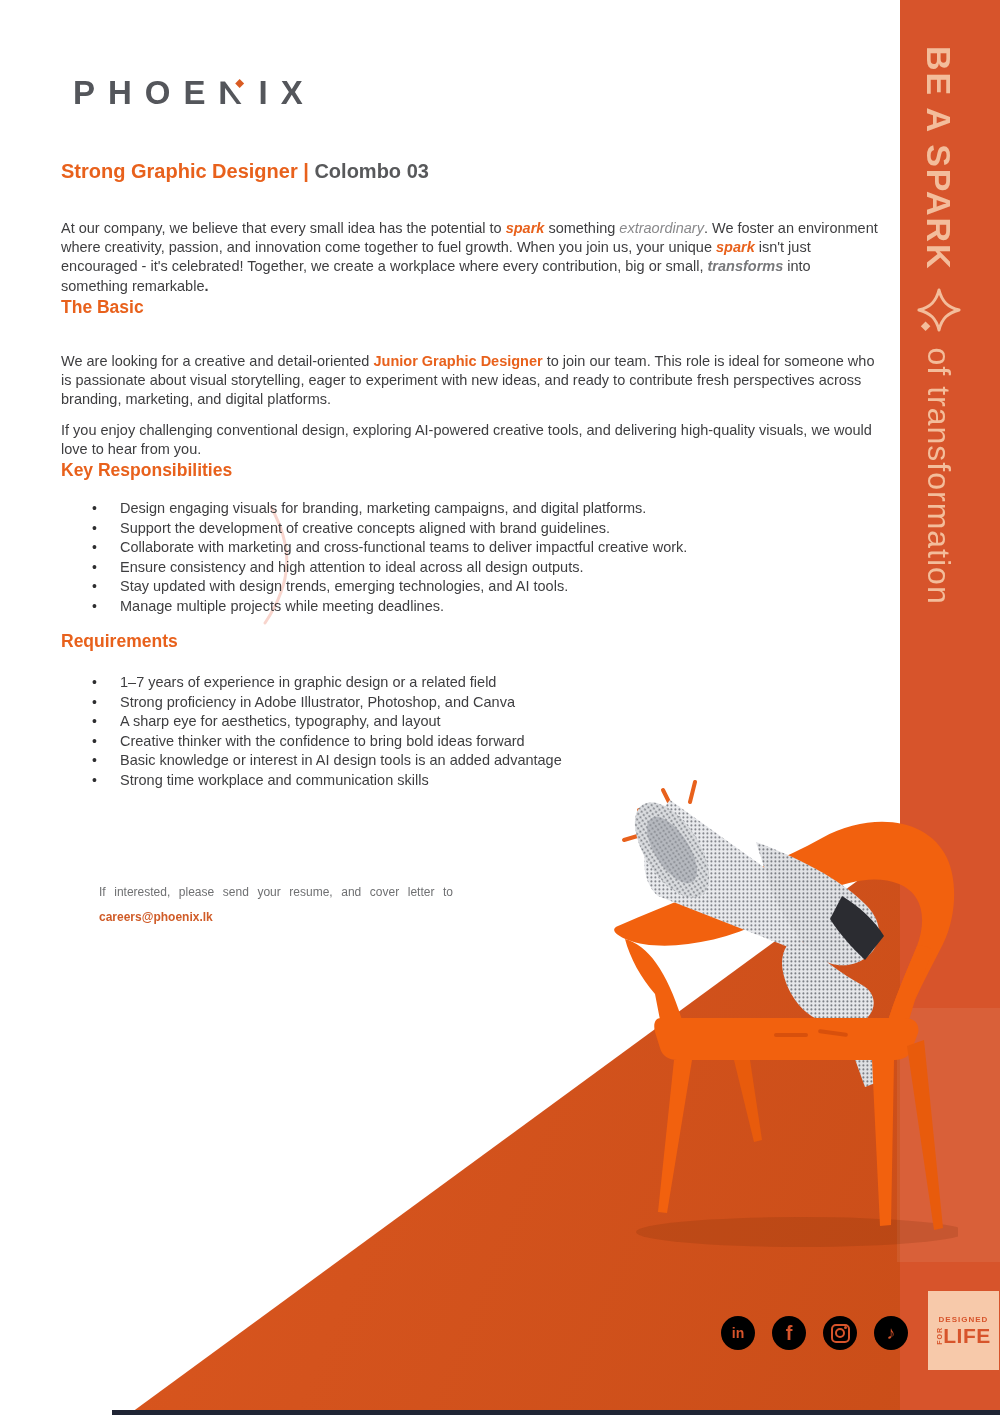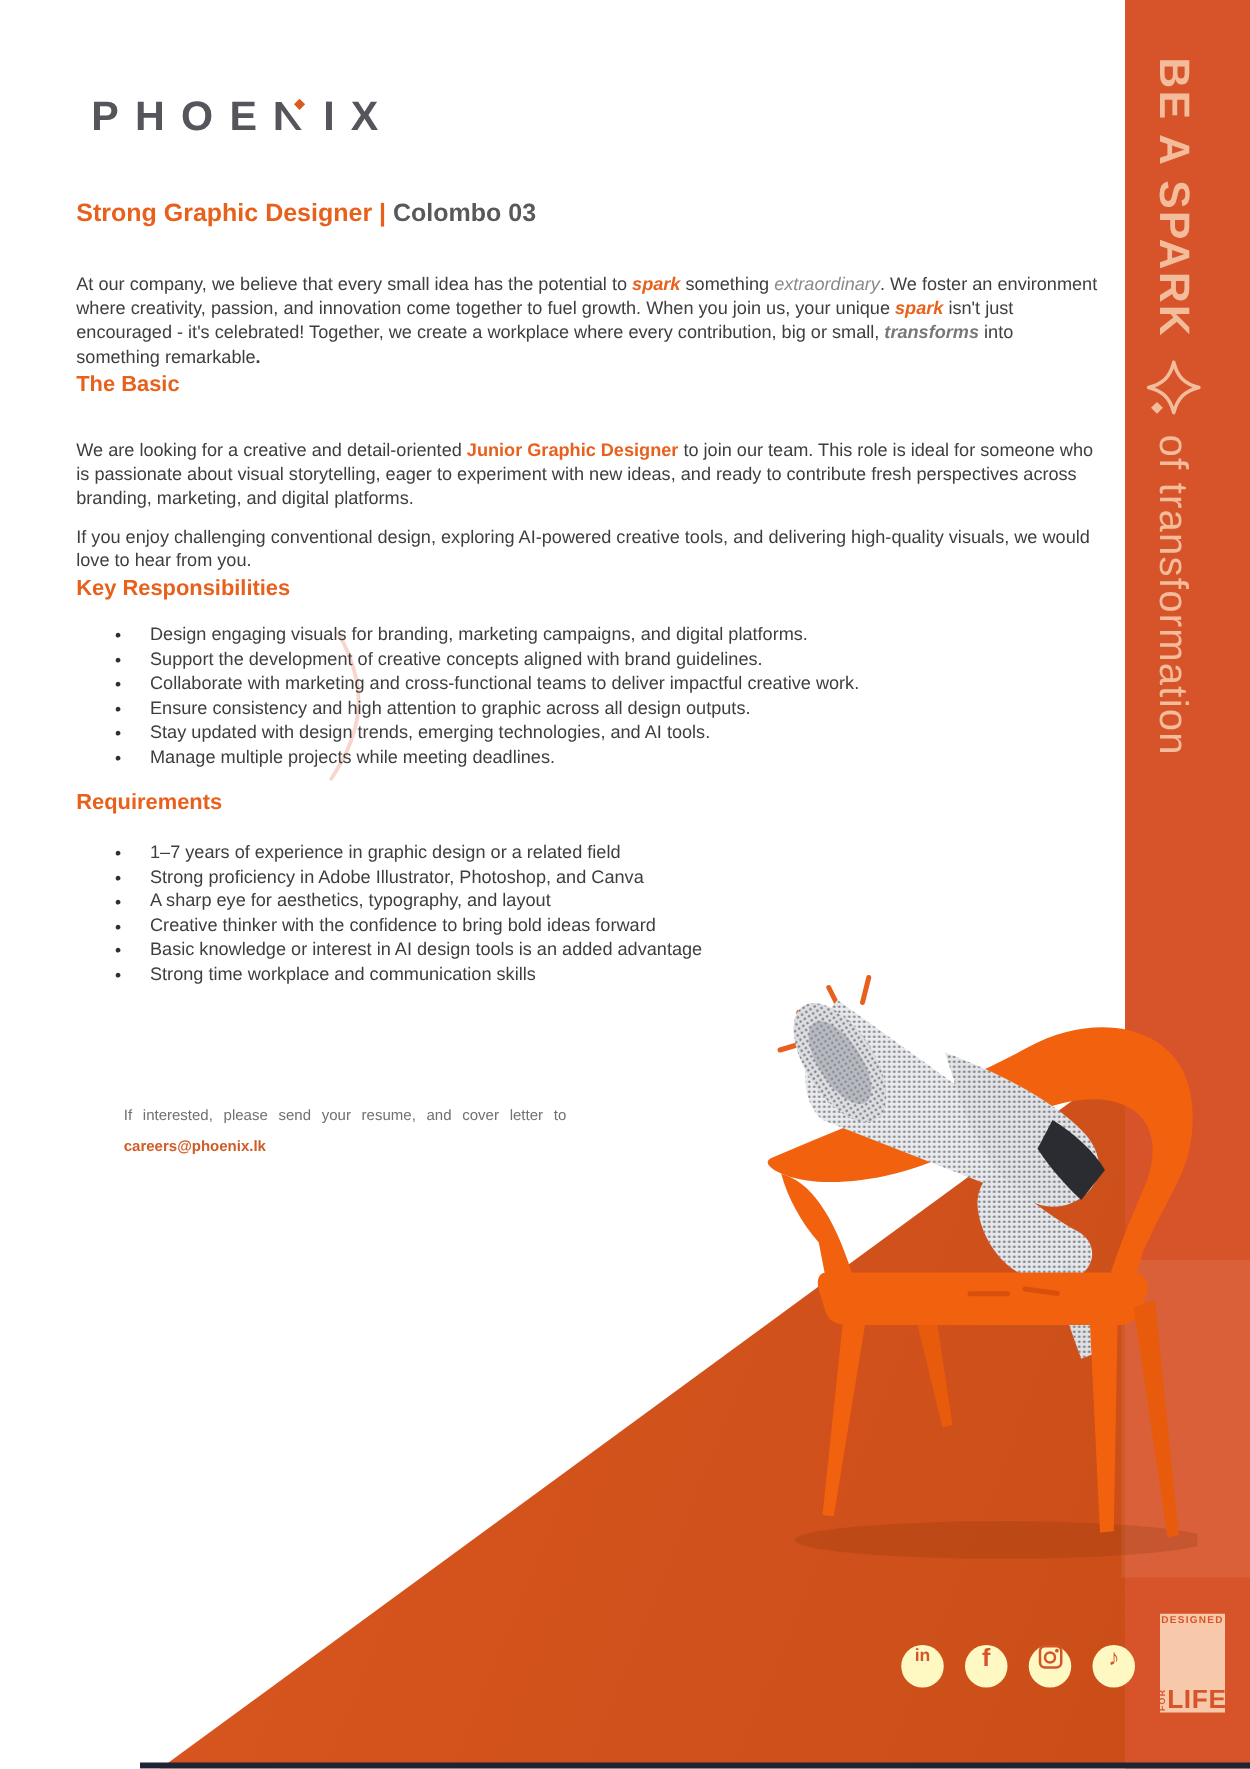--- a/index.html
+++ b/index.html
@@ -46,31 +46,31 @@
   .contact{position:absolute;left:99px;top:868px;width:354px;font-size:12px;line-height:24.5px;
            color:#6F7072;text-align:justify;z-index:5;}
 
   .swoosh{position:absolute;left:253px;top:505px;z-index:4;opacity:.55;}
 
   
   .chair{position:absolute;left:606px;top:780px;width:352px;height:478px;z-index:4;}
 
   
   .social{position:absolute;left:721px;top:1316px;display:flex;gap:17px;z-index:6;}
-  .sicon{width:34px;height:34px;border-radius:50%;background:#fef9c3;color:#D7542B;
-         display:flex;align-items:flex-start;justify-content:center;font-weight:bold;cursor:pointer;}
+  .sicon{width:34px;height:34px;border-radius:50%;background:#000000;color:#D7542B;
+         display:flex;align-items:center;justify-content:center;font-weight:bold;cursor:pointer;}
   .sicon .g-in{font-size:14px;letter-spacing:0;}
   .sicon .g-f{font-size:20px;}
   .sicon .g-tt{font-size:18px;}
   .ig{width:15px;height:15px;border:2px solid #D7542B;border-radius:5px;position:relative;}
   .ig::before{content:"";position:absolute;inset:2.5px;border:2px solid #D7542B;border-radius:50%;}
   .ig::after{content:"";position:absolute;top:0.5px;right:0.5px;width:3px;height:3px;background:#D7542B;border-radius:50%;}
 
-  .badge{position:absolute;left:928px;top:1291px;width:52px;height:79px;background:#F7C9AA;color:#D7542B;
-         display:flex;flex-direction:column;align-items:center;justify-content:space-between;gap:1px;z-index:6;}
+  .badge{position:absolute;left:928px;top:1291px;width:71px;height:79px;background:#F7C9AA;color:#D7542B;
+         display:flex;flex-direction:column;align-items:center;justify-content:center;gap:1px;z-index:6;}
   .badge .designed{font-size:8px;font-weight:bold;letter-spacing:1px;}
   .badge .row{display:flex;align-items:center;}
   .badge .for{writing-mode:vertical-rl;transform:rotate(180deg);font-size:7px;font-weight:bold;letter-spacing:1px;}
   .badge .life{font-size:21px;font-weight:bold;letter-spacing:0.5px;line-height:1;}
 </style>
 </head>
 <body>
 
 <div class="page">
 
@@ -103,21 +103,21 @@
 
   <h2 class="sec" style="top:297px;">The Basic</h2>
   <p class="para" style="top:337px;"><span class="seg">We are looking for a creative and detail-oriented </span><span class="seg accent-bold">Junior Graphic Designer</span><span class="seg"> to join our team. This role is ideal for someone who is passionate about visual storytelling, eager to experiment with new ideas, and ready to contribute fresh perspectives across branding, marketing, and digital platforms.</span></p>
   <p class="para" style="top:406px;">If you enjoy challenging conventional design, exploring AI-powered creative tools, and delivering high-quality visuals, we would love to hear from you.</p>
 
   <h2 class="sec" style="top:460px;">Key Responsibilities</h2>
   <ul class="bullets" style="top:499px;">
       <li>Design engaging visuals for branding, marketing campaigns, and digital platforms.</li>
       <li>Support the development of creative concepts aligned with brand guidelines.</li>
       <li>Collaborate with marketing and cross-functional teams to deliver impactful creative work.</li>
-      <li>Ensure consistency and high attention to graphic across all design outputs.</li>
+      <li>Ensure consistency and high attention to ideal across all design outputs.</li>
       <li>Stay updated with design trends, emerging technologies, and AI tools.</li>
       <li>Manage multiple projects while meeting deadlines.</li>
     </ul>
 
   <svg class="swoosh" width="52" height="120" viewBox="0 0 52 120">
     <path d="M18,2 C40,42 40,76 12,118" fill="none" stroke="#F3B3A6" stroke-width="3" stroke-linecap="round"></path>
   </svg>
 
   <h2 class="sec" style="top:631px;">Requirements</h2>
   <ul class="bullets" style="top:673px;">

